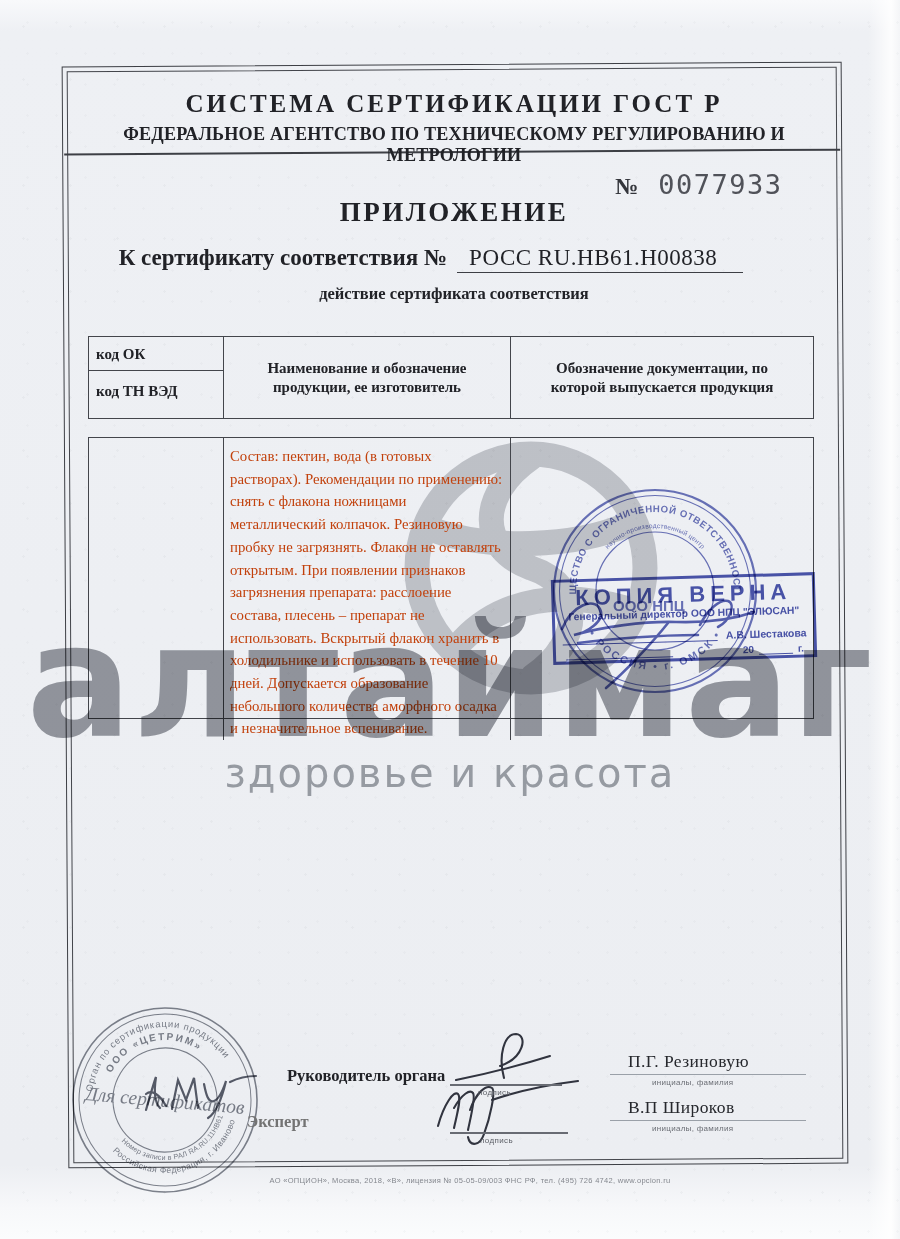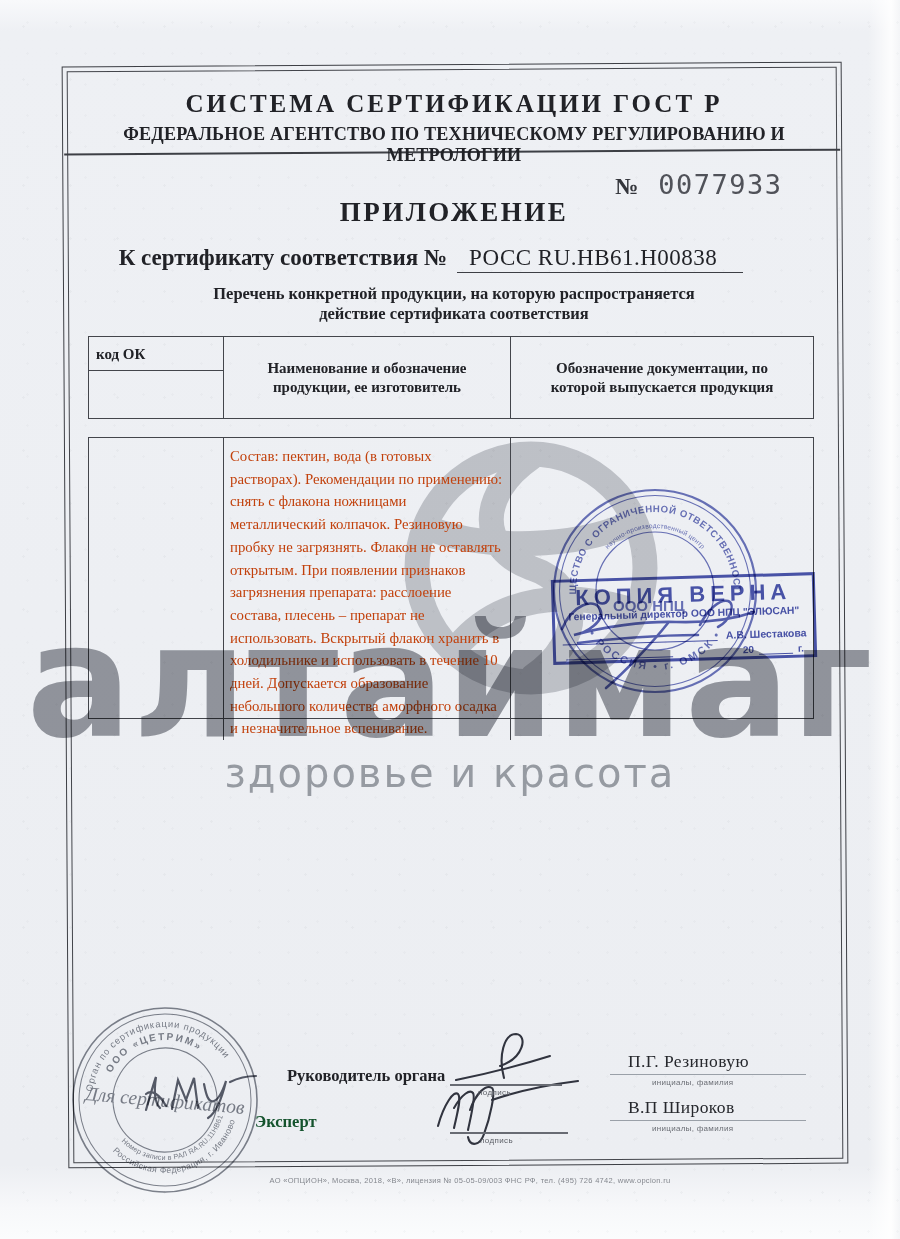--- a/index.html
+++ b/index.html
@@ -77,21 +77,21 @@
   .copy-date .dline{display:inline-block;width:34px;border-bottom:1.4px solid #4d57ae;margin:0 5px;height:10px;}
   .copy-date .dleft{flex:1;border-bottom:1.4px solid #4d57ae;height:10px;margin-right:70px;}
   .sig-stamp{left:548px;top:585px;width:240px;height:115px;mix-blend-mode:multiply;}
 
   
   .stamp-org{left:64px;top:999px;width:202px;height:202px;opacity:.8;mix-blend-mode:multiply;}
   .sig-kmu{left:138px;top:1068px;width:120px;height:55px;mix-blend-mode:multiply;}
 
   
   .role1{left:255px;top:1066px;font-size:16.5px;font-weight:bold;color:#212227;padding-left:32px;}
-  .role2{left:255px;top:1112px;font-size:16.5px;font-weight:bold;color:#14532d;}
+  .role2{left:247px;top:1112px;font-size:16.5px;font-weight:bold;color:#737373;}
   .sline{height:1.6px;background:#686b73;}
   .sline1{left:450px;top:1084px;width:112px;}
   .sline2{left:450px;top:1132px;width:118px;}
   .scap{font-family:"Liberation Sans",sans-serif;font-size:8px;color:#5c5f66;letter-spacing:.4px;}
   .scap1{left:478px;top:1088px;}
   .scap2{left:480px;top:1136px;}
   .person1{left:628px;top:1051px;font-size:17.5px;color:#26282d;letter-spacing:.4px;}
   .person2{left:628px;top:1097px;font-size:17.5px;color:#26282d;letter-spacing:.4px;}
   .pline{height:1.3px;background:#9aa0a8;}
   .pline1{left:610px;top:1074px;width:196px;}
@@ -132,27 +132,27 @@
   <span class="nsign">№</span><span class="digits">0077933</span>
 </div>
 
 <div class="abs doc-title ctr">ПРИЛОЖЕНИЕ</div>
 
 <div class="abs cert-line ctr">
   <span class="lbl">К сертификату соответствия №</span><span class="num">РОСС RU.НВ61.Н00838</span>
 </div>
 
 <div class="abs scope ctr">
-  <div>Перечень конкретной продукции,  на которую распространяется</div>
   <div>действие сертификата соответствия</div>
 </div>
 
 <div class="abs tbl tbl-head">
   <div class="cell c1">
     <div class="c1top">код ОК</div>
+    <div class="c1bot">код ТН ВЭД</div>
   </div>
   <div class="cell chead">Наименование и обозначение продукции, ее изготовитель</div>
   <div class="cell chead">Обозначение документации, по которой выпускается продукция</div>
 </div>
 
 <div class="abs tbl tbl-body">
   <div class="cell"></div>
   <div class="cell product-cell">Состав: пектин, вода (в готовых растворах). Рекомендации по применению: снять с флакона ножницами металлический колпачок. Резиновую пробку не загрязнять. Флакон не оставлять открытым. При появлении признаков загрязнения препарата: расслоение состава, плесень – препарат не использовать. Вскрытый флакон хранить в холодильнике и использовать в течение 10 дней. Допускается образование небольшого количества аморфного осадка и незначительное вспенивание.</div>
   <div class="cell"></div>
 </div>

